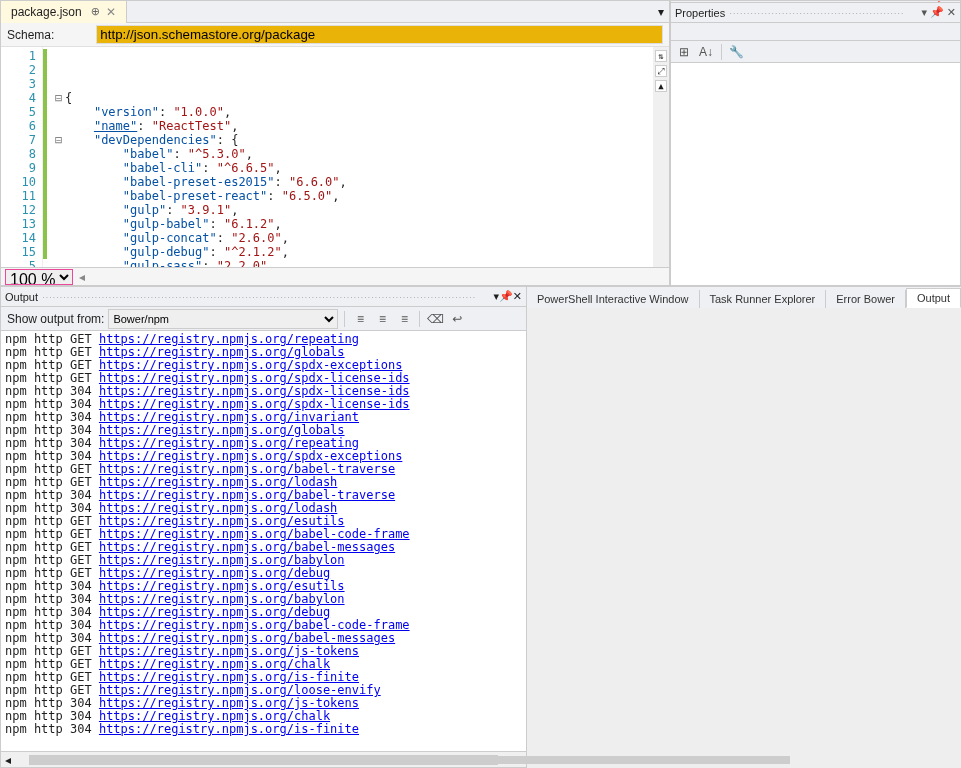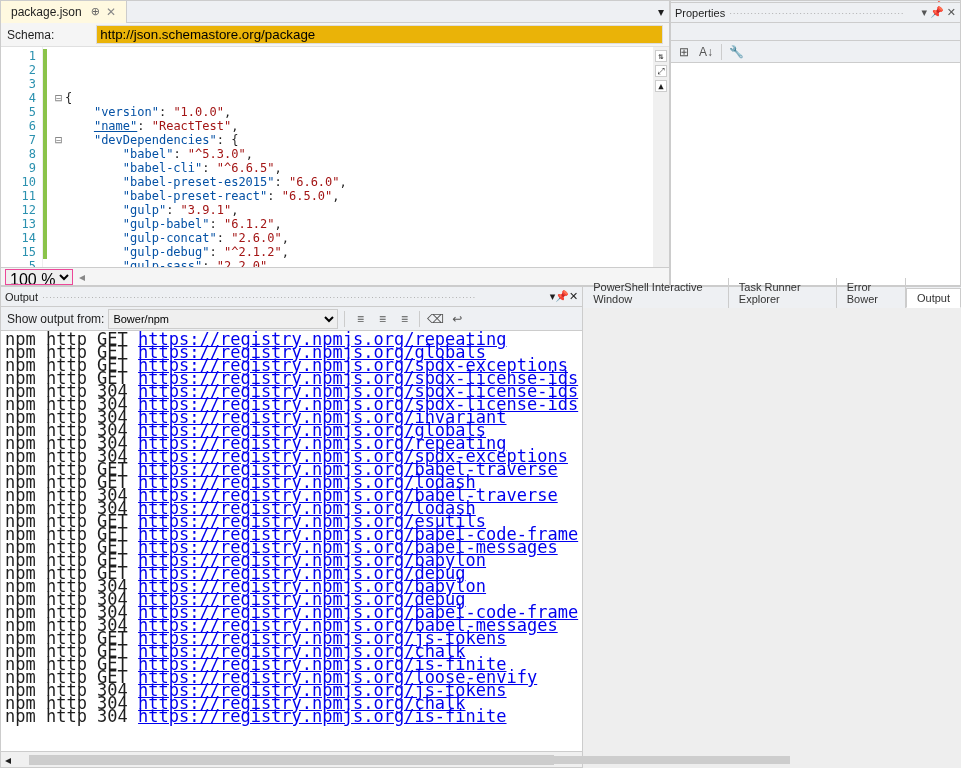--- a/index.html
+++ b/index.html
@@ -50,21 +50,21 @@
 .props { height:316px;}
 .props-body { flex:1; background:#fff;}
 .props-tb { height:22px; display:flex; align-items:center; gap:4px; padding:0 4px; background:#eef0f3; border-bottom:1px solid #ccc;}
 
 .bottom-row { flex:1; display:flex; flex-direction:row; min-height:0;}
 .output-panel { flex:1; border:1px solid #ccc; display:flex; flex-direction:column; background:#fff; min-height:0;}
 .output-header { height:20px; display:flex; align-items:center; padding:0 4px; background:#eef0f3; border-bottom:1px solid #ccc; font-size:11px;}
 .output-header .dots { flex:1; color:#aaa; overflow:hidden; font-size:9px; letter-spacing:1px; margin-left:4px;}
 .output-tb { height:24px; display:flex; align-items:center; gap:4px; padding:0 6px; background:#eef0f3; border-bottom:1px solid #ccc;}
 .output-tb select { width:230px; height:20px; border:1px solid #ccc; font-size:11px;}
-.output-body { flex:1; overflow:auto; background:#fff; font-family:Consolas,monospace; font-size:17px; line-height:13px; padding:2px 4px;}
+.output-body { flex:1; overflow:auto; background:#fff; font-family:Consolas,monospace; font-size:12px; line-height:13px; padding:2px 4px;}
 .output-line { height:13px; white-space:nowrap;}
 .log-link { color:#0000ee; text-decoration:underline; cursor:pointer;}
 .output-hscroll { height:16px; background:#f0f0f0; border-top:1px solid #ccc; display:flex; align-items:center;}
 .hscroll-track { flex:1; height:10px; background:#e8e8e8; border:1px solid #ccc; margin:0 14px; position:relative;}
 .hscroll-thumb { position:absolute; left:0; top:0; width:760px; height:100%; background:#cdcdcd;}
 .bottom-tabs { height:22px; background:#eef0f3; display:flex; align-items:flex-end; border-top:1px solid #ccc;}
 .btab { padding:3px 10px; font-size:11px; cursor:pointer; border-right:1px solid #ccc; color:#333;}
 .btab.active { background:#fff; border:1px solid #ccc; border-bottom:1px solid #fff;}
 </style>
 </head>
@@ -211,20 +211,21 @@
         <div class="output-line">npm http 304 <span class="log-link">https://registry.npmjs.org/spdx-exceptions</span></div>
         <div class="output-line">npm http GET <span class="log-link">https://registry.npmjs.org/babel-traverse</span></div>
         <div class="output-line">npm http GET <span class="log-link">https://registry.npmjs.org/lodash</span></div>
         <div class="output-line">npm http 304 <span class="log-link">https://registry.npmjs.org/babel-traverse</span></div>
         <div class="output-line">npm http 304 <span class="log-link">https://registry.npmjs.org/lodash</span></div>
         <div class="output-line">npm http GET <span class="log-link">https://registry.npmjs.org/esutils</span></div>
         <div class="output-line">npm http GET <span class="log-link">https://registry.npmjs.org/babel-code-frame</span></div>
         <div class="output-line">npm http GET <span class="log-link">https://registry.npmjs.org/babel-messages</span></div>
         <div class="output-line">npm http GET <span class="log-link">https://registry.npmjs.org/babylon</span></div>
         <div class="output-line">npm http GET <span class="log-link">https://registry.npmjs.org/debug</span></div>
+        <div class="output-line">npm http 304 <span class="log-link">https://registry.npmjs.org/esutils</span></div>
         <div class="output-line">npm http 304 <span class="log-link">https://registry.npmjs.org/babylon</span></div>
         <div class="output-line">npm http 304 <span class="log-link">https://registry.npmjs.org/debug</span></div>
         <div class="output-line">npm http 304 <span class="log-link">https://registry.npmjs.org/babel-code-frame</span></div>
         <div class="output-line">npm http 304 <span class="log-link">https://registry.npmjs.org/babel-messages</span></div>
         <div class="output-line">npm http GET <span class="log-link">https://registry.npmjs.org/js-tokens</span></div>
         <div class="output-line">npm http GET <span class="log-link">https://registry.npmjs.org/chalk</span></div>
         <div class="output-line">npm http GET <span class="log-link">https://registry.npmjs.org/is-finite</span></div>
         <div class="output-line">npm http GET <span class="log-link">https://registry.npmjs.org/loose-envify</span></div>
         <div class="output-line">npm http 304 <span class="log-link">https://registry.npmjs.org/js-tokens</span></div>
         <div class="output-line">npm http 304 <span class="log-link">https://registry.npmjs.org/chalk</span></div>

